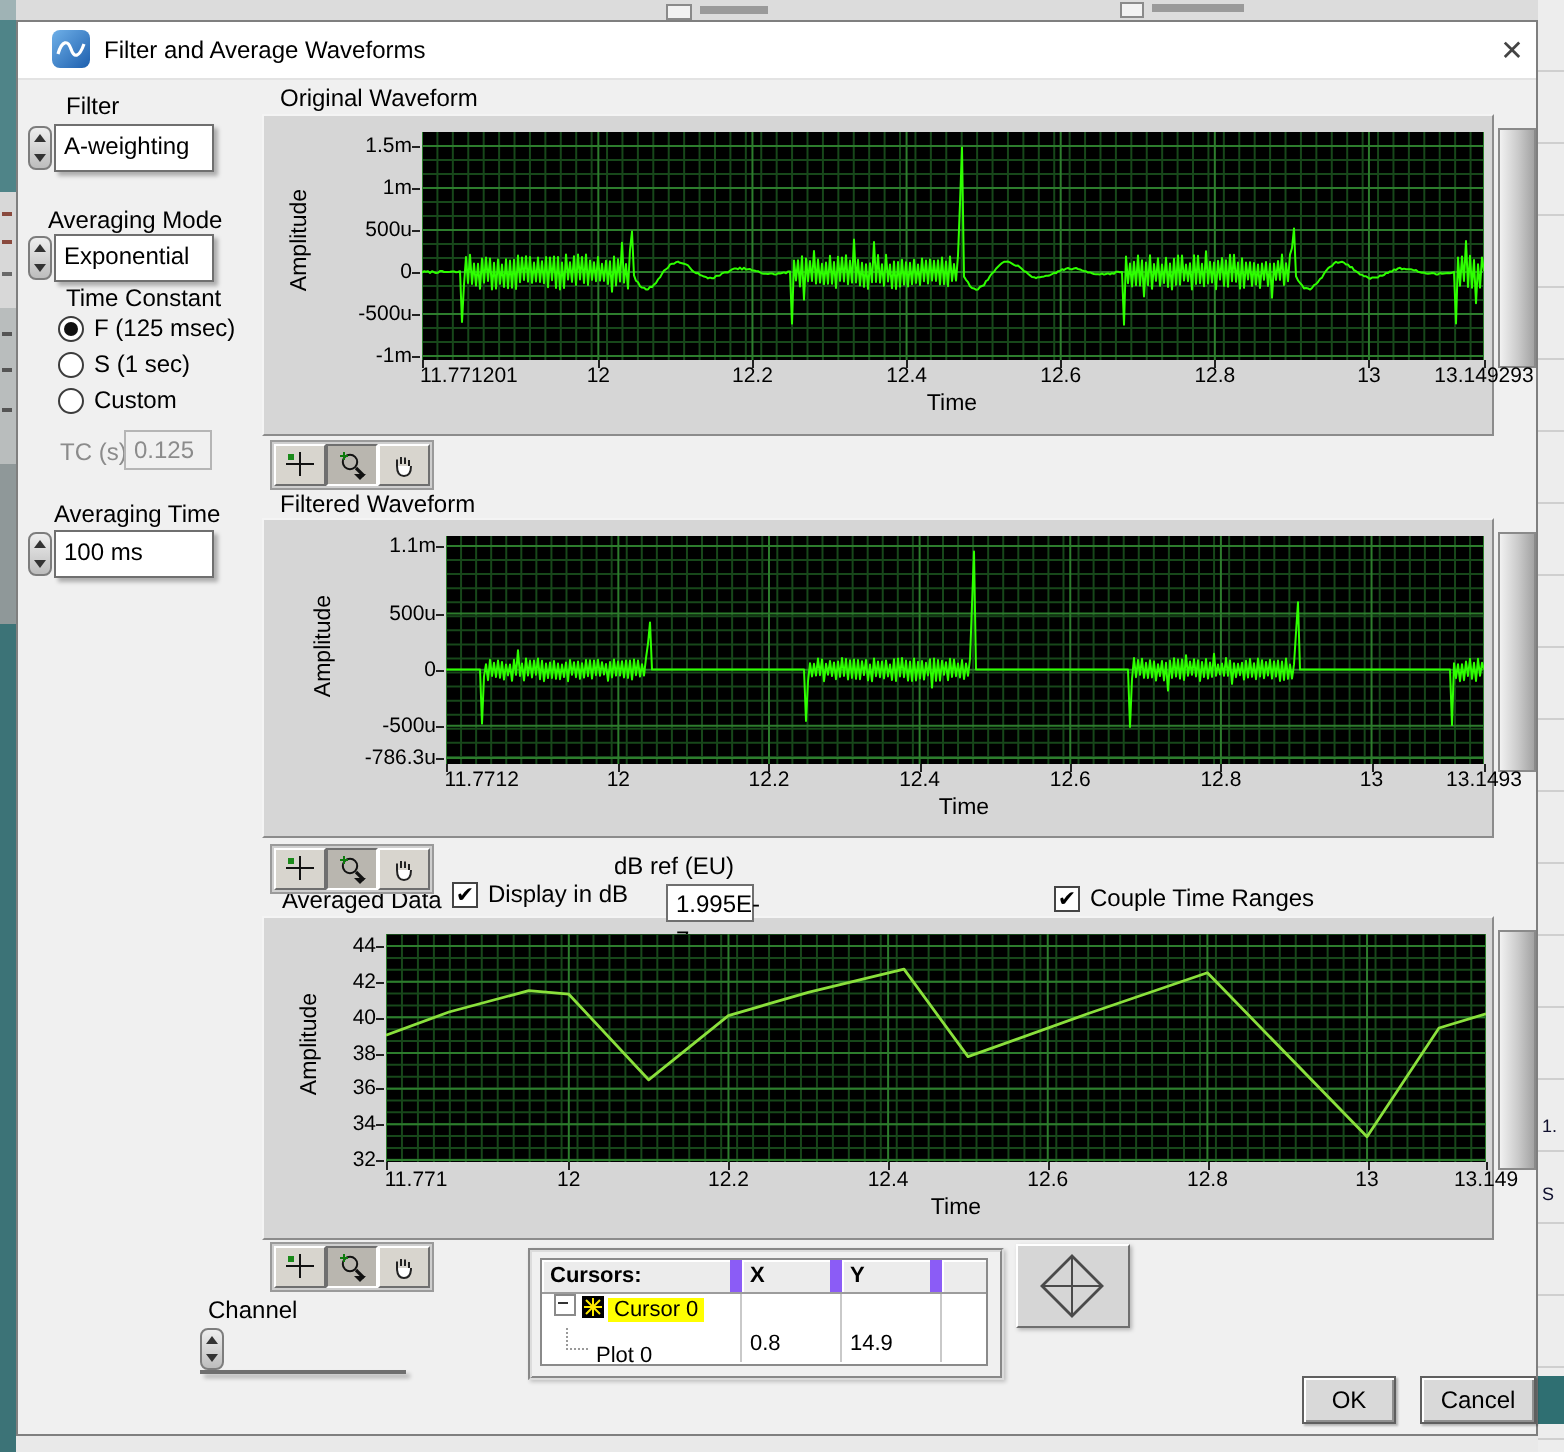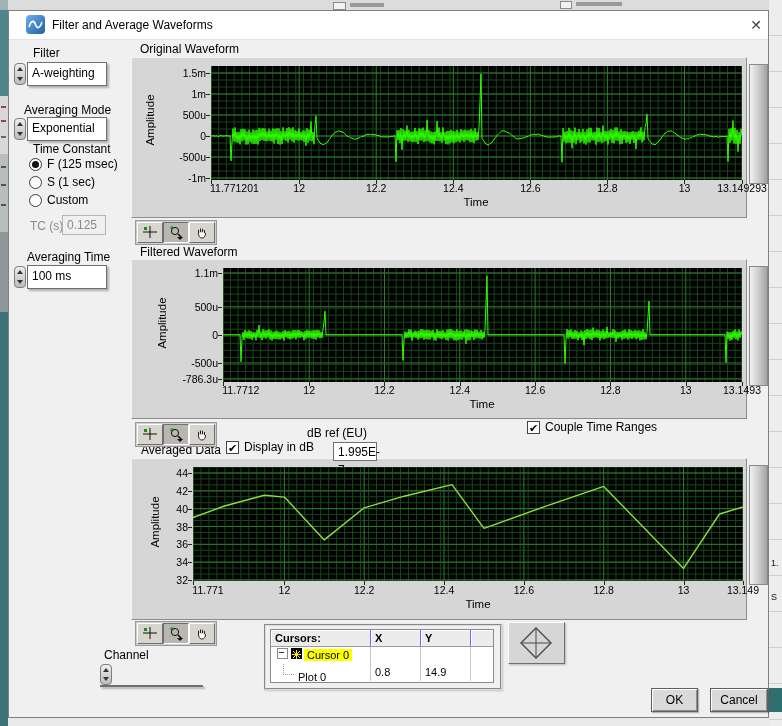--- a/index.html
+++ b/index.html
@@ -57,21 +57,21 @@
       justify-content:center;box-sizing:border-box;}
   .tb.pressed{background:#b9b6af;border-top:1px solid #6f6f6f;border-left:1px solid #6f6f6f;
       border-right:1px solid #fff;border-bottom:1px solid #fff;}
   
   .btn3d{background:#d9d9d9;border:1px solid #5f5f5f;box-shadow:inset 1px 1px 0 #fff,inset -1px -1px 0 #8f8f8f,1px 1px 1px rgba(0,0,0,.25);
          font-family:"Liberation Sans",sans-serif;font-size:12px;color:#000;cursor:default;}
   
   .curpanel{background:#f0f0f0;border:2px groove #dcdcdc;box-shadow:1px 1px 2px rgba(0,0,0,.2);}
   .curtable{position:absolute;background:#fff;border:1px solid #8a8a8a;font-size:11px;}
   .curhead{display:flex;background:#ececec;border-bottom:1px solid #9c9c9c;font-weight:bold;}
-  .curhead span{border-right:1px solid #8b5cf6;padding:2px 0 2px 4px;box-sizing:border-box;
+  .curhead span{border-right:6px solid #8b5cf6;padding:2px 0 2px 4px;box-sizing:border-box;
                 box-shadow:inset 1px 1px 0 #fff;}
   .currow{display:flex;height:17px;align-items:flex-start;}
   .ccell{box-sizing:border-box;padding-left:4px;border-right:1px solid #c9c9c9;height:17px;line-height:17px;}
   .expander{width:9px;height:9px;border:1px solid #8a8a8a;background:#fff;display:inline-block;position:relative;margin:0 3px 0 2px;}
   .expander::after{content:"";position:absolute;left:1px;top:3px;width:5px;height:1px;background:#333;}
   .curicon{width:11px;height:11px;background:#000;display:inline-block;margin-right:2px;position:relative;top:1px;}
   .hl{background:#ffff00;padding:0 3px;}
   .treeline{display:inline-block;width:10px;height:10px;border-left:1px dotted #999;border-bottom:1px dotted #999;margin:0 4px 6px 8px;}
   .diamondbtn{background:#d6d6d6;border-top:1px solid #fff;border-left:1px solid #fff;
               border-right:1px solid #6f6f6f;border-bottom:1px solid #6f6f6f;box-shadow:1px 1px 2px rgba(0,0,0,.25);}
@@ -261,21 +261,21 @@
         </svg>
       </span>
   </div>
 
   <div class="abs lbl" style="left:307px;top:426px;">dB ref (EU)</div>
   <label class="abs cbwrap" style="left:226px;top:440px;">
     <span class="cbox checked"></span>
     <span class="lbl">Display in dB</span>
   </label>
   <div class="abs fieldbox" style="left:306px;top:442px;width:44px;height:19px;margin-left:27px;">1.995E-7</div>
-  <label class="abs cbwrap" style="left:527px;top:420px;">
+  <label class="abs cbwrap" style="left:527px;top:442px;">
     <span class="cbox checked"></span>
     <span class="lbl">Couple Time Ranges</span>
   </label>
 
   <div class="abs curpanel" style="left:264px;top:624px;width:234px;height:62px;"></div>
   <div class="curtable" style="left:270px;top:629px;width:222px;height:52px;">
     <div class="curhead">
       <span style="width:100px;">Cursors:</span>
       <span style="width:50px;">X</span>
       <span style="width:50px;">Y</span>

